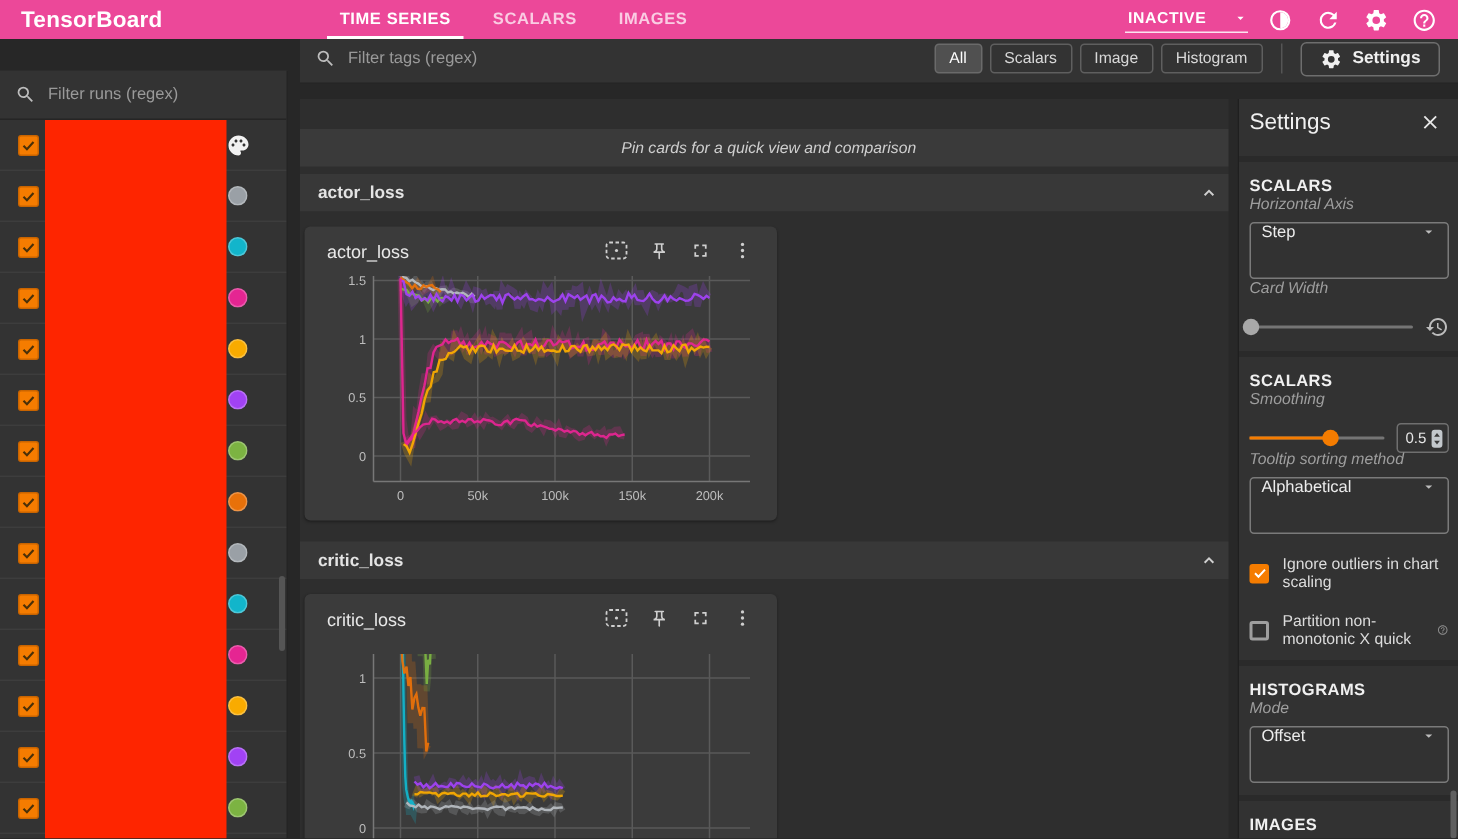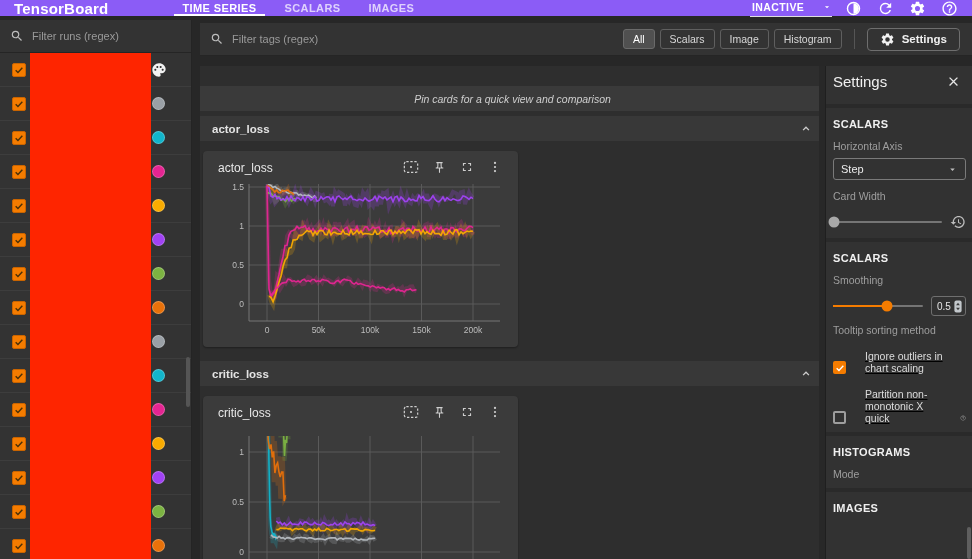--- a/index.html
+++ b/index.html
@@ -2,37 +2,37 @@
 <html><head>
 <meta charset="utf-8">
 <style>
   * { box-sizing: border-box; }
   html,body { margin:0; padding:0; background:#272727; }
   body { width:972px; height:559px; overflow:hidden;
          font-family:"Liberation Sans", sans-serif; -webkit-font-smoothing:antialiased; }
   #root { position:relative; width:972px; height:559px; background:#272727; }
 
   
-  .topbar { position:absolute; left:0; top:0; right:0; height:16px; background:#8b5cf6;
-            display:flex; align-items:center; color:#fff; z-index:40; }
+  .topbar { position:absolute; left:0; top:0; right:0; height:26px; background:#ec4899;
+            display:flex; align-items:center; color:#fff; z-index:40;gap:44px; }
   .logo { font-size:15px; font-weight:bold; margin-left:14px; letter-spacing:.2px; }
   .tabs { display:flex; height:100%; margin-left:60px; }
   .tab { position:relative; display:flex; align-items:center; padding:0 14px; font-size:11px;
          font-weight:bold; letter-spacing:.4px; color:rgba(255,255,255,.72); cursor:pointer; }
   .tab.active { color:#fff; }
   .tab.active::after { content:""; position:absolute; left:6px; right:6px; bottom:0; height:2px; background:#fff; }
   .topbar-right { margin-left:auto; display:flex; align-items:center; gap:10px; padding-right:12px; }
   .run-select { display:flex; align-items:center; border-bottom:1px solid rgba(255,255,255,.85);
                 padding:2px 0 3px 2px; width:82px; justify-content:space-between; }
   .run-select span { font-size:10.5px; font-weight:bold; letter-spacing:.4px; }
   .icon-btn { width:22px; height:22px; display:flex; align-items:center; justify-content:center; }
   .icon-btn svg { display:block; }
 
   
-  .sidebar { position:absolute; left:0; top:20px; width:192px; bottom:0; background:#333;
+  .sidebar { position:absolute; left:0; top:47px; width:192px; bottom:0; background:#333;
              border-right:1px solid #242424; z-index:10; overflow:hidden; }
   .runs-filter { height:33px; border-bottom:1px solid #252525; display:flex; align-items:center; padding:0 10px; gap:8px; }
   .runs-filter .ph, .tags-filter .ph { color:#9a9a9a; font-size:11px; }
   .run-rows { position:relative; }
   .run-row { height:34px; display:flex; align-items:center; border-bottom:1px solid #3d3d3d; padding:0 12px; }
   .cbx { width:14px; height:14px; border-radius:2px; background:#f57c00; border:1px solid #c96400;
          display:flex; align-items:center; justify-content:center; flex:0 0 auto; }
   .cbx svg { display:block; }
   .run-dot { margin-left:auto; margin-right:14px; width:13px; height:13px; border-radius:50%;
              border:1px solid rgba(255,255,255,.25); }
@@ -77,35 +77,35 @@
   .chart-mount svg { display:block; }
 
   
   .panel { position:absolute; left:825px; right:0; top:66px; bottom:0; background:#323232;
            border-left:1px solid #1f1f1f; z-index:20; padding:0 6px 0 7px; overflow:hidden; }
   .panel-header { height:30px; display:flex; align-items:center; }
   .panel-header .ttl { color:#f0f0f0; font-size:15px; }
   .panel-header .close { margin-left:auto; margin-right:2px; }
   .p-divider { height:4px; background:#2a2a2a; margin:8px -7px 0 -7px; }
   .p-heading { color:#f0f0f0; font-size:11px; font-weight:bold; letter-spacing:.3px; margin-top:10px; }
-  .p-label { color:#9e9e9e; font-size:10.5px; margin-top:10px; }
-  .dropdown { margin-top:6px; height:22px; border:1px solid #7a7a7a; border-radius:3px;
-              display:flex; align-items:center; padding:0 7px; }
+  .p-label { color:#9e9e9e; font-size:10.5px; margin-top:0;font-style:italic; }
+  .dropdown { margin-top:6px; height:38px; border:1px solid #7a7a7a; border-radius:3px;
+              display:flex; align-items:flex-start; padding:0 7px; }
   .dropdown .val { color:#ececec; font-size:11px; }
   .dropdown .caret { margin-left:auto; }
   .slider-row { display:flex; align-items:center; margin-top:12px; height:16px; gap:8px; }
   .slider { position:relative; flex:1; height:2px; background:#757575; border-radius:1px; }
   .slider .fill { position:absolute; left:0; top:0; bottom:0; background:#f57c00; }
   .slider .thumb { position:absolute; top:50%; width:11px; height:11px; border-radius:50%;
                    background:#f57c00; transform:translate(-50%,-50%); }
   .slider.unset .thumb { background:#a8a8a8; }
   .num-box { width:35px; height:20px; border:1px solid #6f6f6f; border-radius:3px; display:flex;
              align-items:center; justify-content:space-between; padding:0 3px 0 5px; }
   .num-box .v { color:#e6e6e6; font-size:10px; }
-  .check-row { display:flex; align-items:flex-end; gap:19px; margin-top:14px;text-decoration:underline; }
+  .check-row { display:flex; align-items:center; gap:9px; margin-top:14px; }
   .check-row .box { width:13px; height:13px; border-radius:2px; flex:0 0 auto;
                     display:flex; align-items:center; justify-content:center; }
   .check-row .box.on { background:#f57c00; }
   .check-row .box.off { border:2px solid #9e9e9e; background:transparent; }
   .check-row .lbl { color:#dcdcdc; font-size:10.5px; }
   .panel-scroll { position:absolute; right:1px; bottom:0; width:4px; height:32px; background:#5f5f5f; border-radius:2px; }
 
   .muted-icon { opacity:.85; }
 </style>
 </head>
@@ -516,39 +516,51 @@
       <div class="num-box">
         <span class="v">0.5</span>
         <svg width="8" height="13" viewBox="0 0 10 16">
             <rect x="0.5" y="0.5" width="9" height="15" rx="2.5" fill="#c3c8cc"></rect>
             <path fill="#3a3a3a" d="M5 3.2 7.4 6.4H2.6z"></path>
             <path fill="#3a3a3a" d="M5 12.8 2.6 9.6h4.8z"></path>
           </svg>
       </div>
     </div>
     <div class="p-label">Tooltip sorting method</div>
+    <div class="dropdown">
+      <span class="val">Alphabetical</span>
+      <svg class="caret" width="11" height="11" viewBox="0 0 24 24">
+          <path fill="#bdbdbd" d="M7 10l5 5 5-5z"></path>
+        </svg>
+    </div>
     <div class="check-row">
       <div class="box on">
         <svg width="10" height="10" viewBox="0 0 24 24">
             <path fill="none" stroke="#fff" stroke-width="3.2" d="M4 12.5 9.5 18 20 6.5"></path>
           </svg>
       </div>
       <span class="lbl">Ignore outliers in chart scaling</span>
     </div>
     <div class="check-row">
       <div class="box off"></div>
       <span class="lbl">Partition non-monotonic X quick</span>
       <svg class="muted-icon" width="12" height="12" viewBox="0 0 24 24">
           <path fill="#9e9e9e" d="M11 18h2v-2h-2v2zm1-16C6.48 2 2 6.48 2 12s4.48 10 10 10 10-4.48 10-10S17.52 2 12 2zm0 18c-4.41 0-8-3.59-8-8s3.59-8 8-8 8 3.59 8 8-3.59 8-8 8zm0-14c-2.21 0-4 1.79-4 4h2c0-1.1.9-2 2-2s2 .9 2 2c0 2-3 1.75-3 5h2c0-2.25 3-2.5 3-5 0-2.21-1.79-4-4-4z"></path>
         </svg>
     </div>
 
     <div class="p-divider"></div>
     <div class="p-heading">HISTOGRAMS</div>
     <div class="p-label">Mode</div>
+    <div class="dropdown">
+      <span class="val">Offset</span>
+      <svg class="caret" width="11" height="11" viewBox="0 0 24 24">
+          <path fill="#bdbdbd" d="M7 10l5 5 5-5z"></path>
+        </svg>
+    </div>
 
     <div class="p-divider"></div>
     <div class="p-heading">IMAGES</div>
 
     <div class="panel-scroll"></div>
   </div>
 
 </div>
 
 </body></html>

